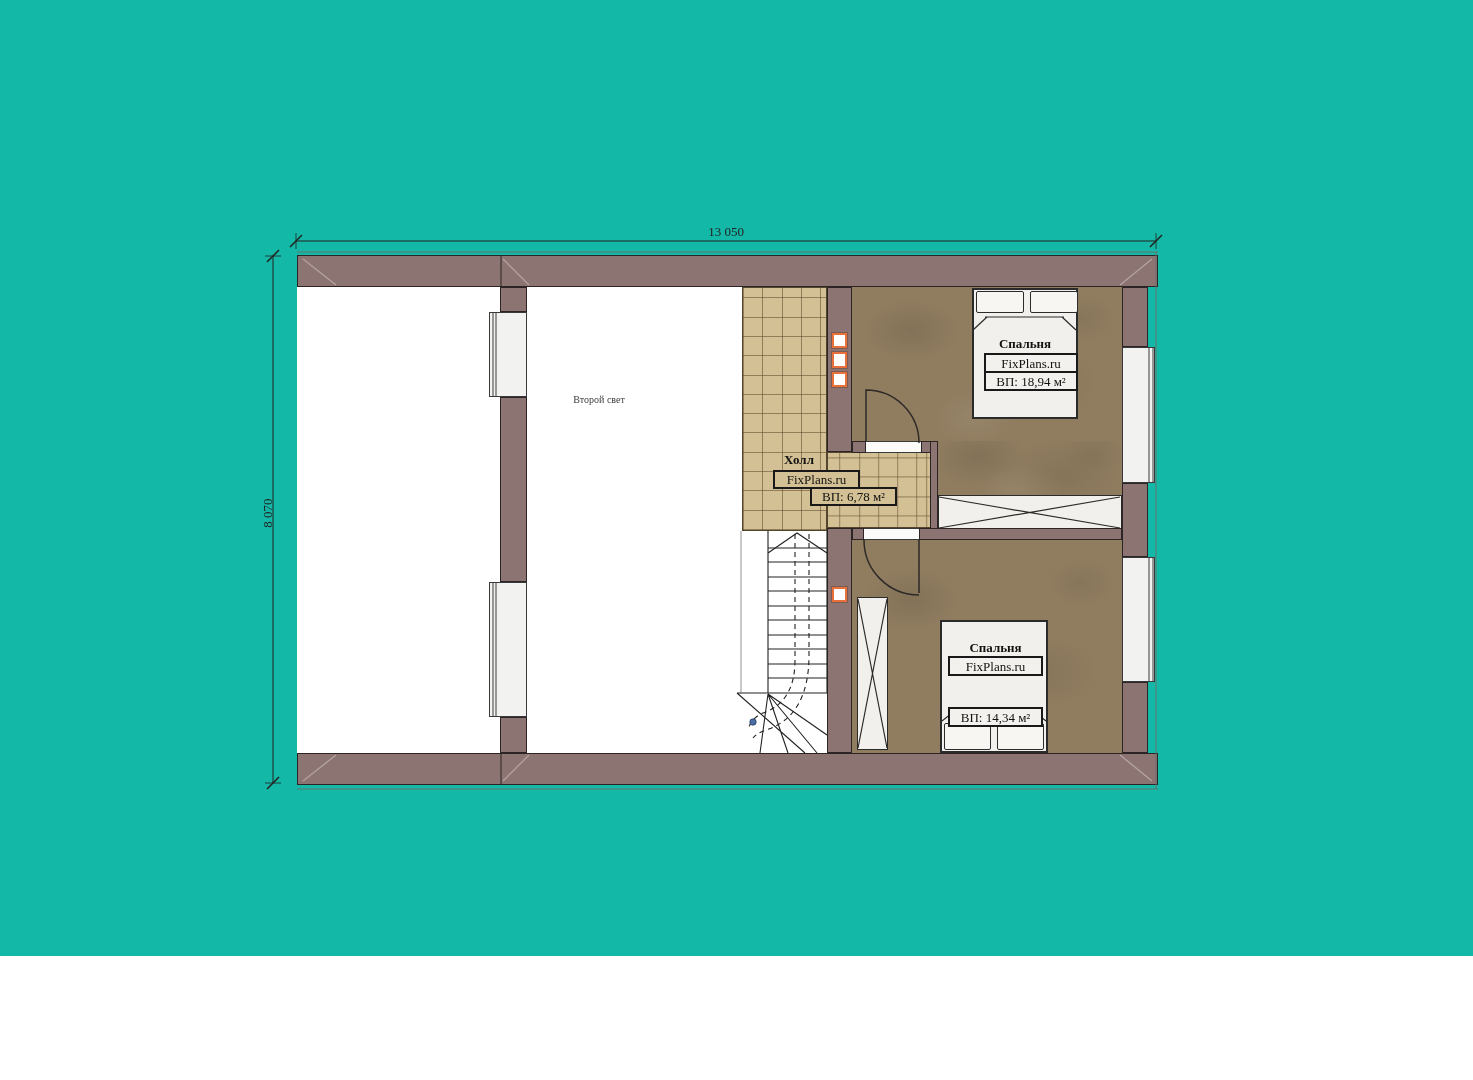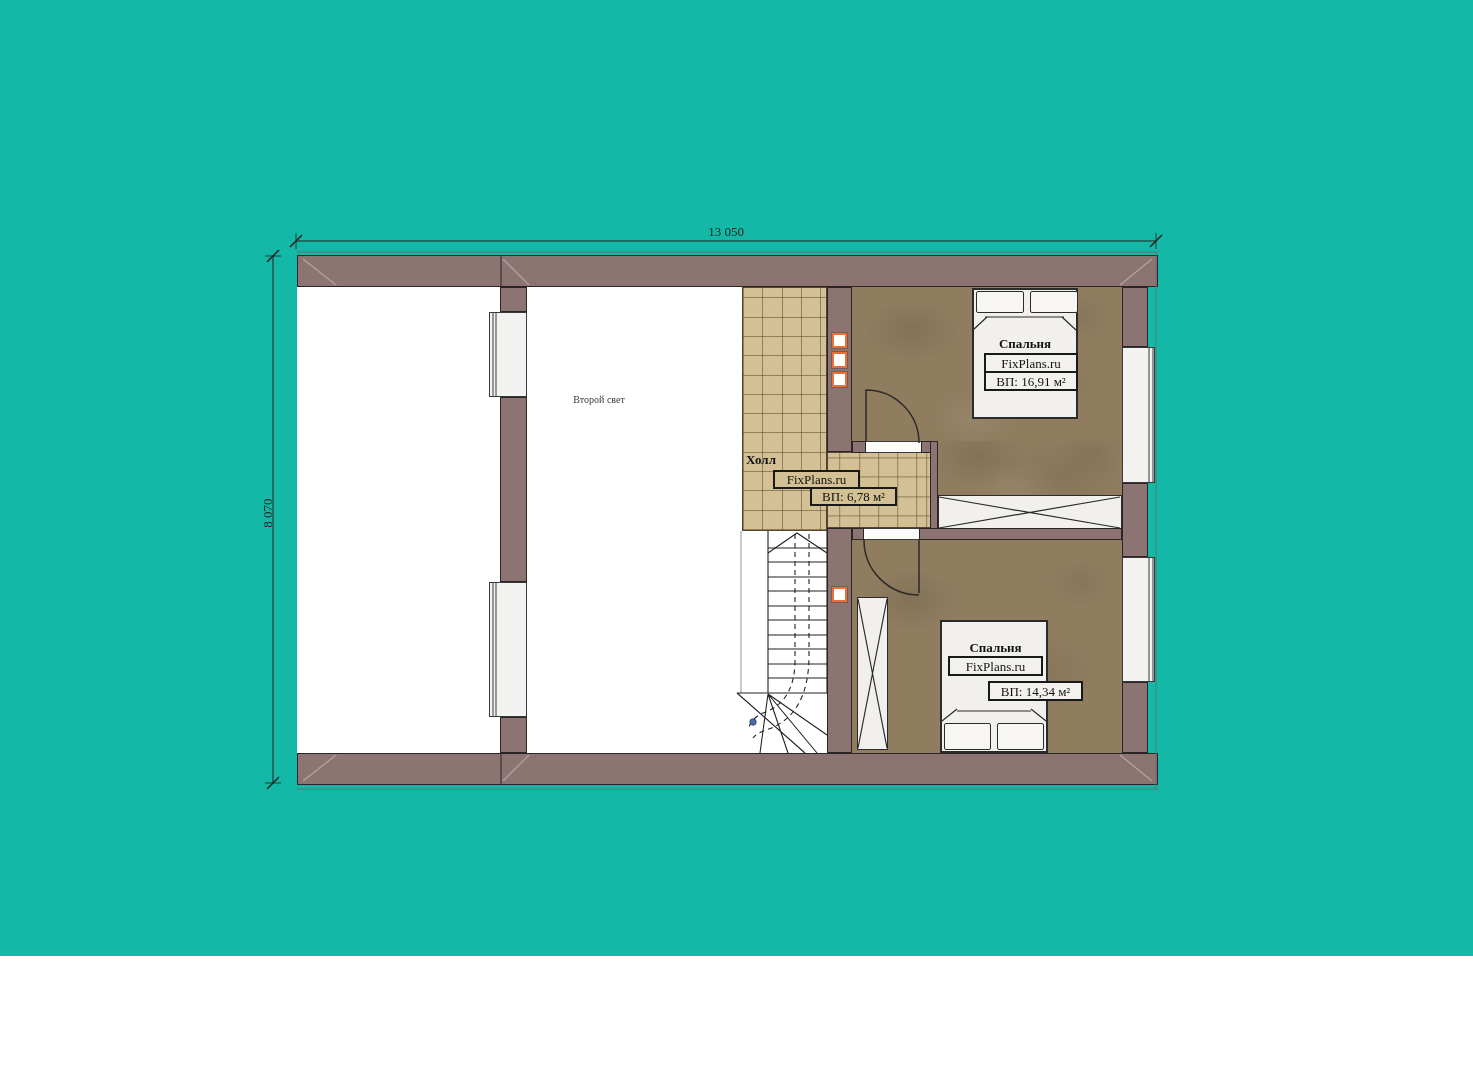--- a/index.html
+++ b/index.html
@@ -150,25 +150,25 @@
       <path d="M265,256 H281 M265,783 H281" stroke-width="0.8"></path>
     </g>
   </svg>
 
   <div class="abs dim-text" style="left:656px;top:224px;width:140px;">13 050</div>
 
   <div class="abs dim-text" style="left:240px;top:505px;width:56px;height:16px;transform:rotate(-90deg);">8 070</div>
 
   <div class="abs small-note" style="left:549px;top:394px;width:100px;">Второй свет</div>
 
-  <div class="abs room-name" style="left:726px;top:453px;width:70px;">Холл</div>
+  <div class="abs room-name" style="left:764px;top:453px;width:70px;">Холл</div>
   <div class="abs label-box box-tan" style="left:773px;top:470px;width:87px;height:19px;">FixPlans.ru</div>
   <div class="abs label-box box-tan" style="left:810px;top:487px;width:87px;height:19px;">ВП: 6,78 м²</div>
 
   <div class="abs room-name" style="left:978px;top:337px;width:94px;">Спальня</div>
   <div class="abs label-box box-light" style="left:984px;top:353px;width:94px;height:20px;">FixPlans.ru</div>
-  <div class="abs label-box box-light" style="left:984px;top:371px;width:94px;height:20px;">ВП: 16,91 м²</div>
+  <div class="abs label-box box-light" style="left:984px;top:371px;width:94px;height:20px;">ВП: 18,94 м²</div>
 
   <div class="abs room-name" style="left:948px;top:641px;width:95px;">Спальня</div>
   <div class="abs label-box box-light" style="left:948px;top:656px;width:95px;height:20px;">FixPlans.ru</div>
-  <div class="abs label-box box-light" style="left:948px;top:681px;width:95px;height:20px;margin-left:40px;">ВП: 14,34 м²</div>
+  <div class="abs label-box box-light" style="left:948px;top:707px;width:95px;height:20px;">ВП: 14,34 м²</div>
 
 </div>
 
 </body></html>

